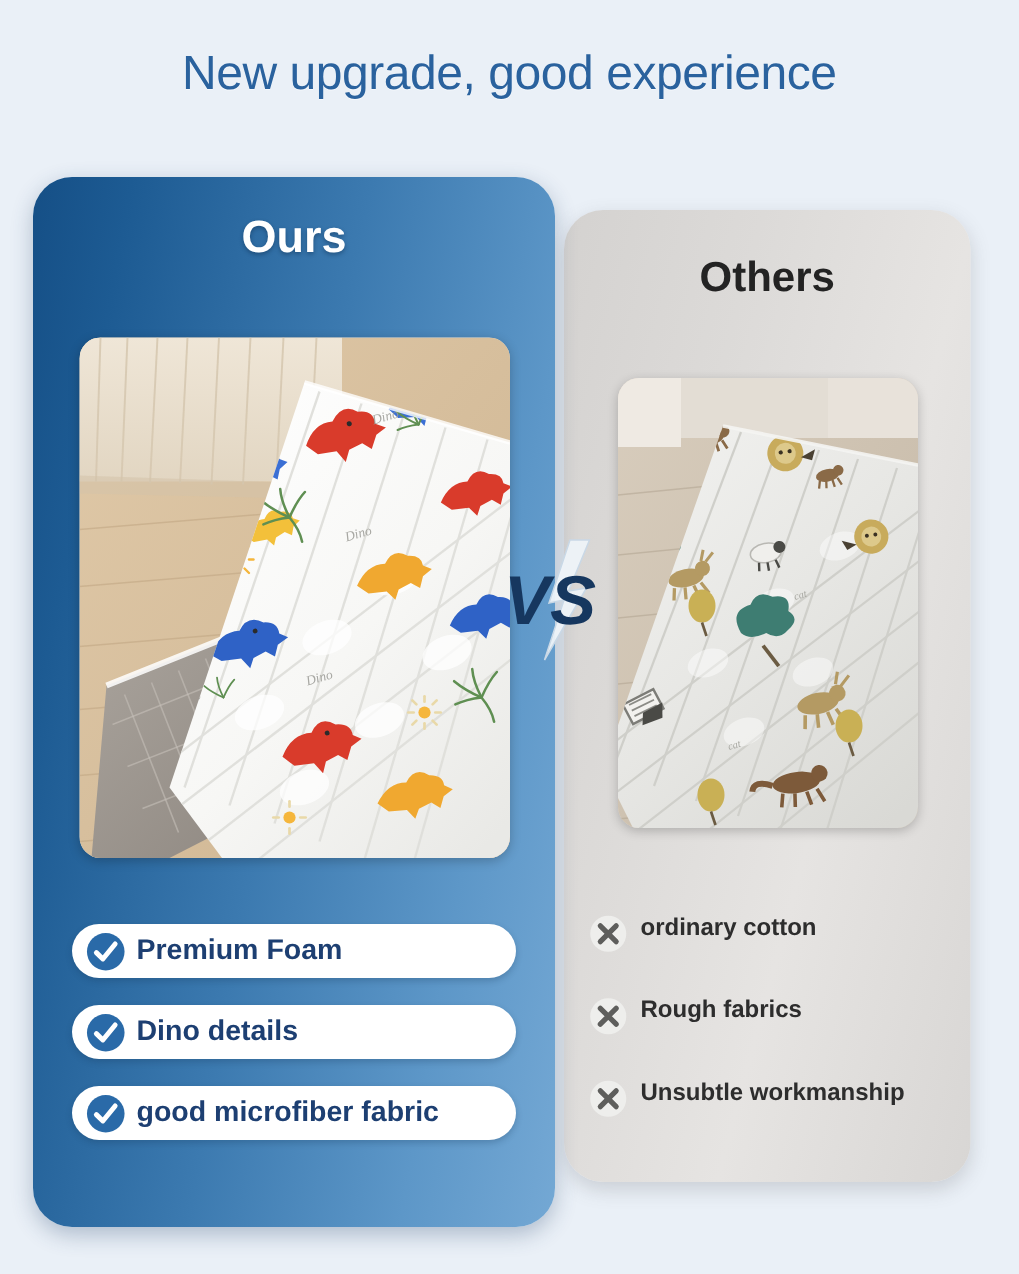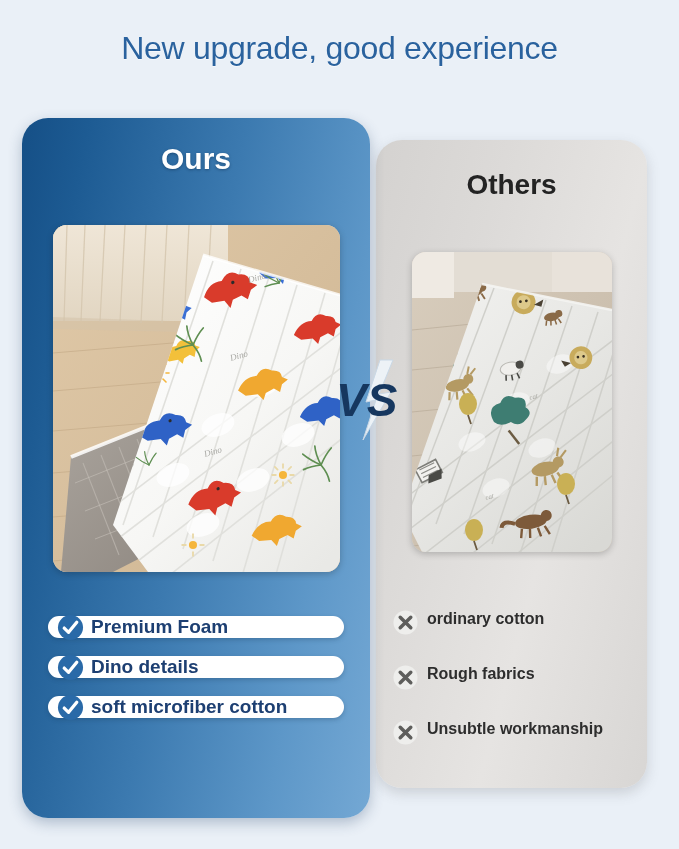--- a/index.html
+++ b/index.html
@@ -109,21 +109,21 @@
     position: absolute;
     left: 26px;
     top: 498px;
     right: 26px;
   }
   .pill {
     display: flex;
     align-items: center;
     background: #ffffff;
     border-radius: 20px;
-    height: 22px;
+    height: 36px;
     margin-bottom: 18px;
     padding-left: 9px;
     box-shadow: 0 2px 4px rgba(20,50,85,0.25);
   }
   .pill-icon {
     flex: 0 0 auto;
     width: 27px; height: 27px;
     margin-right: 7px;
   }
   .pill-icon svg { display:block; width:100%; height:100%; }
@@ -414,21 +414,21 @@
       <span class="pill-label">Dino details</span>
     </div>
 
     <div class="pill">
       <span class="pill-icon">
         <svg viewBox="0 0 28 28">
           <circle cx="14" cy="14" r="13" fill="#2a6aa8"></circle>
           <path d="M7.5 14.6 L12 19 L20.5 8.6" fill="none" stroke="#ffffff" stroke-width="3.4" stroke-linecap="round" stroke-linejoin="round"></path>
         </svg>
       </span>
-      <span class="pill-label">soft microfiber cotton</span>
+      <span class="pill-label">good microfiber fabric</span>
     </div>
 
   </div>
 </div>
 
 <div class="panel panel-others">
 
   <div class="panel-heading heading-others">Others</div>
 
   <div class="photo photo-others">

